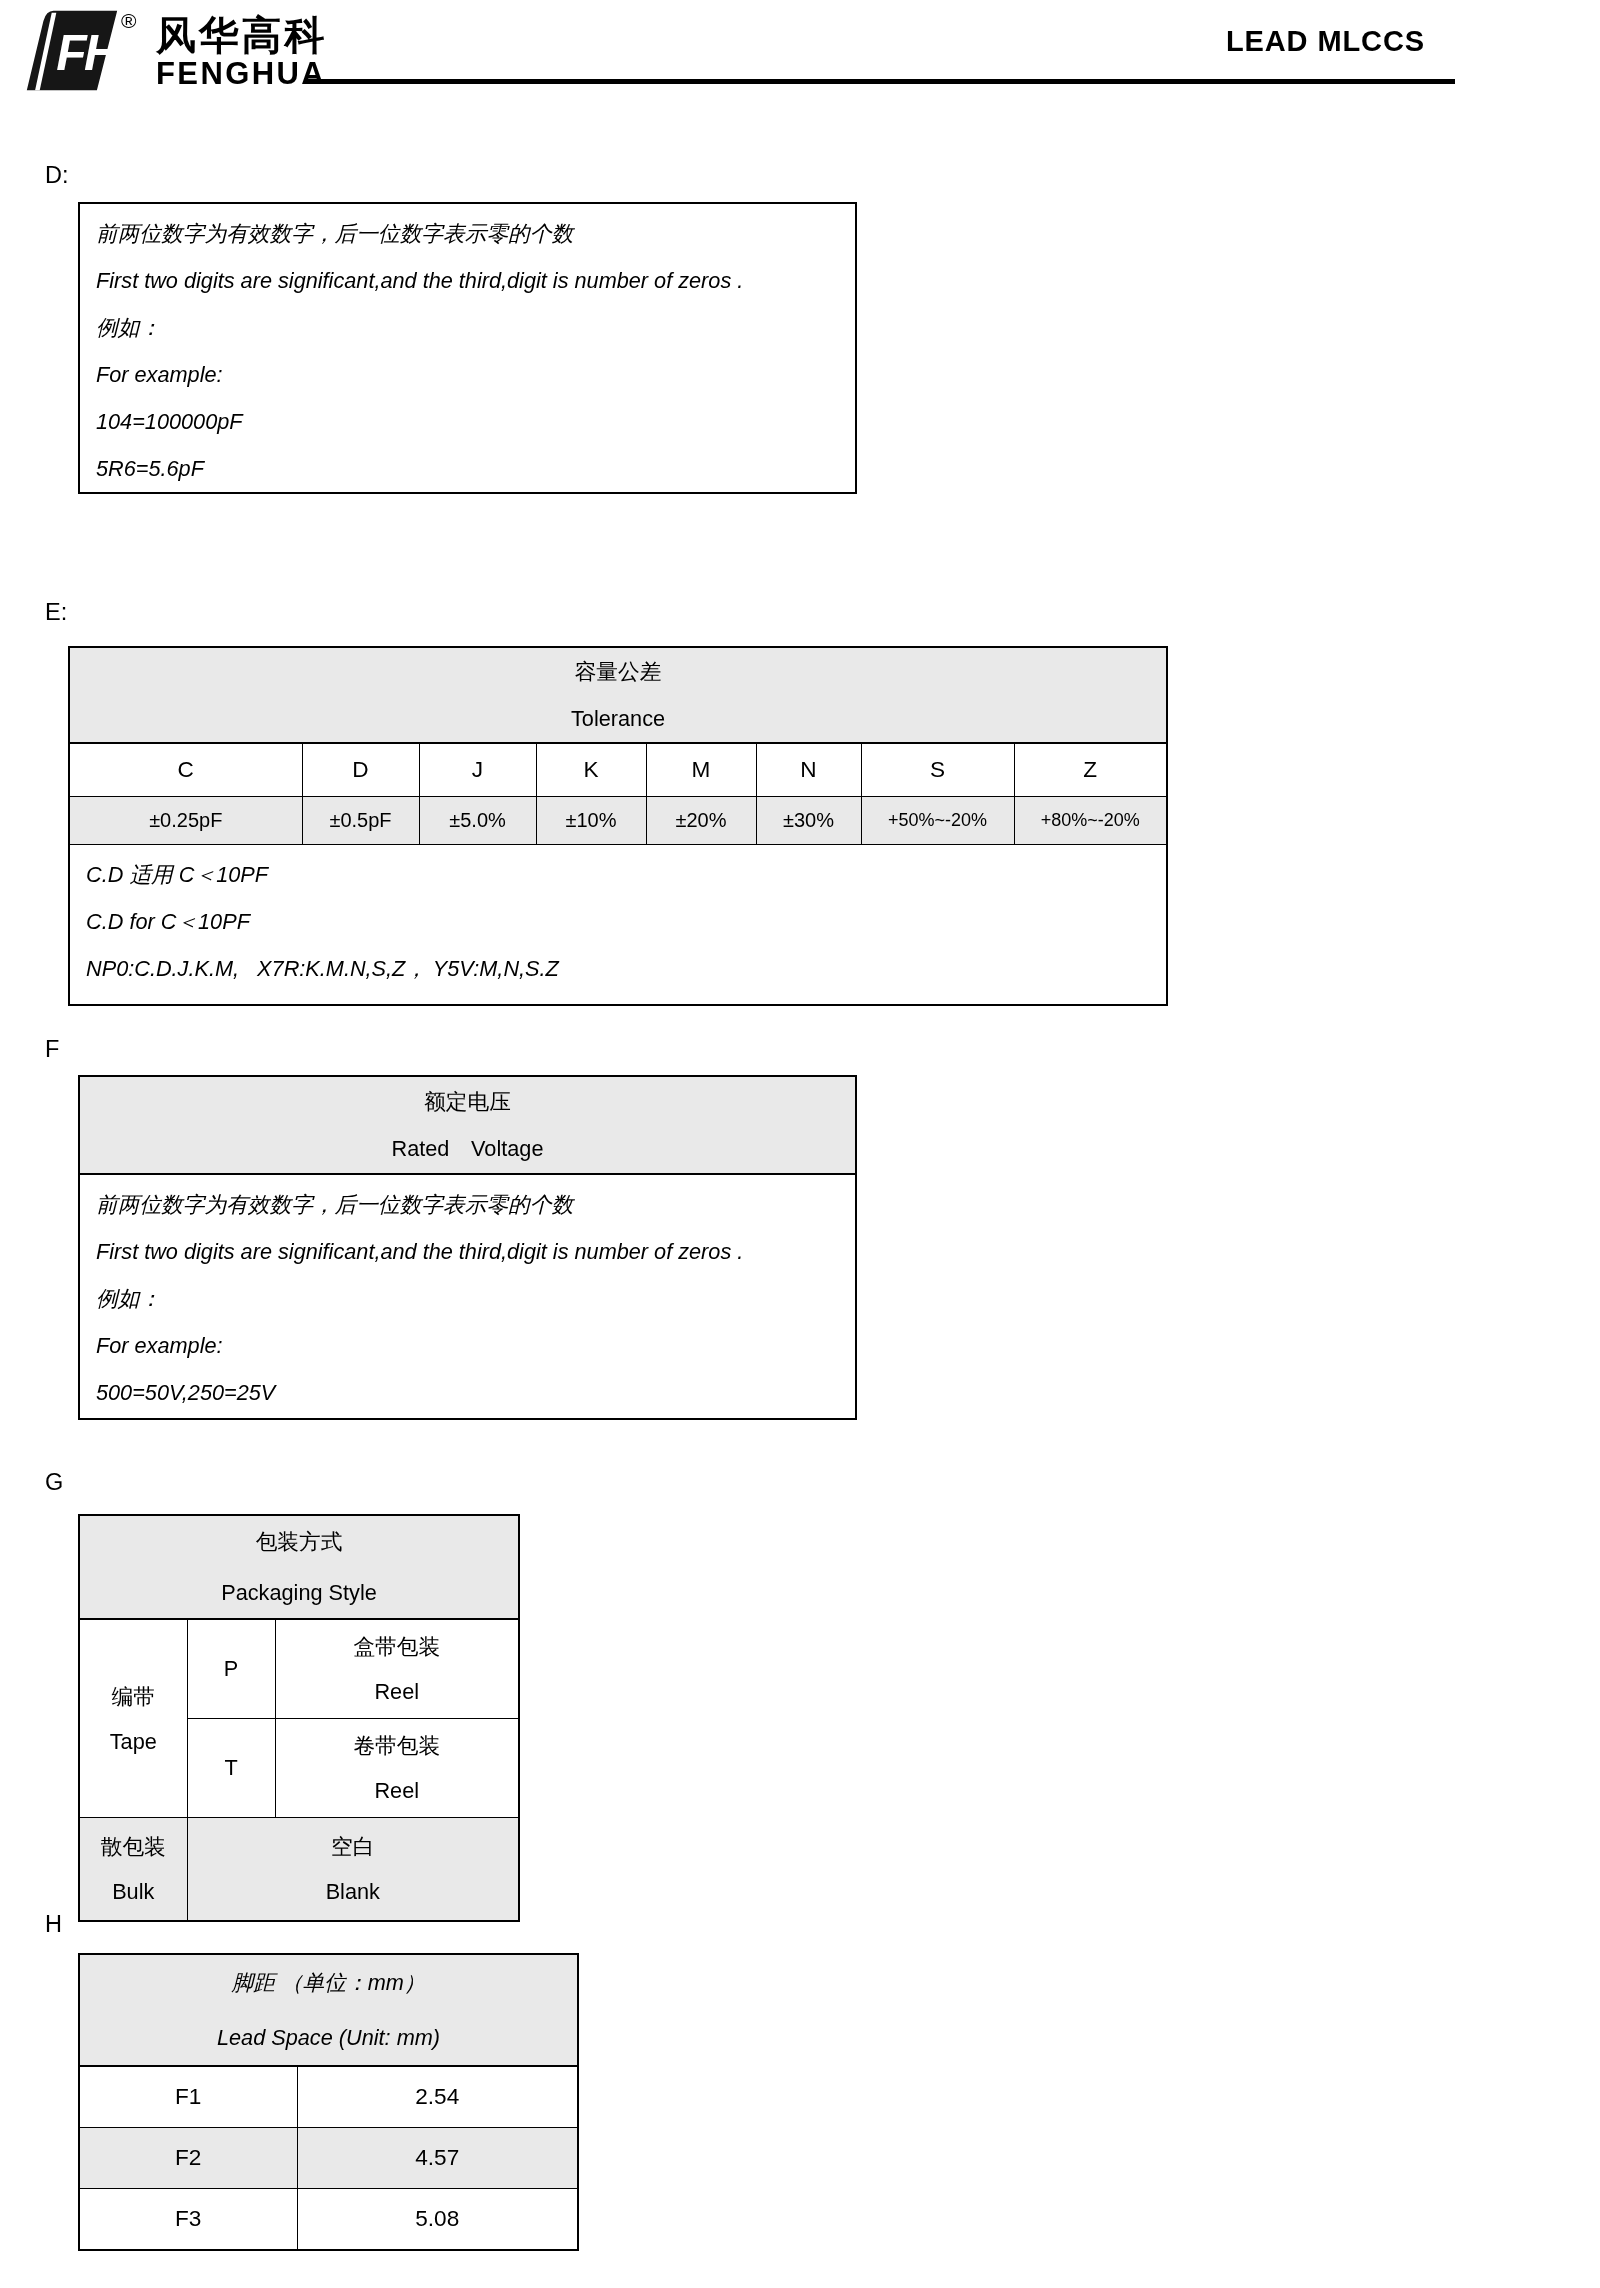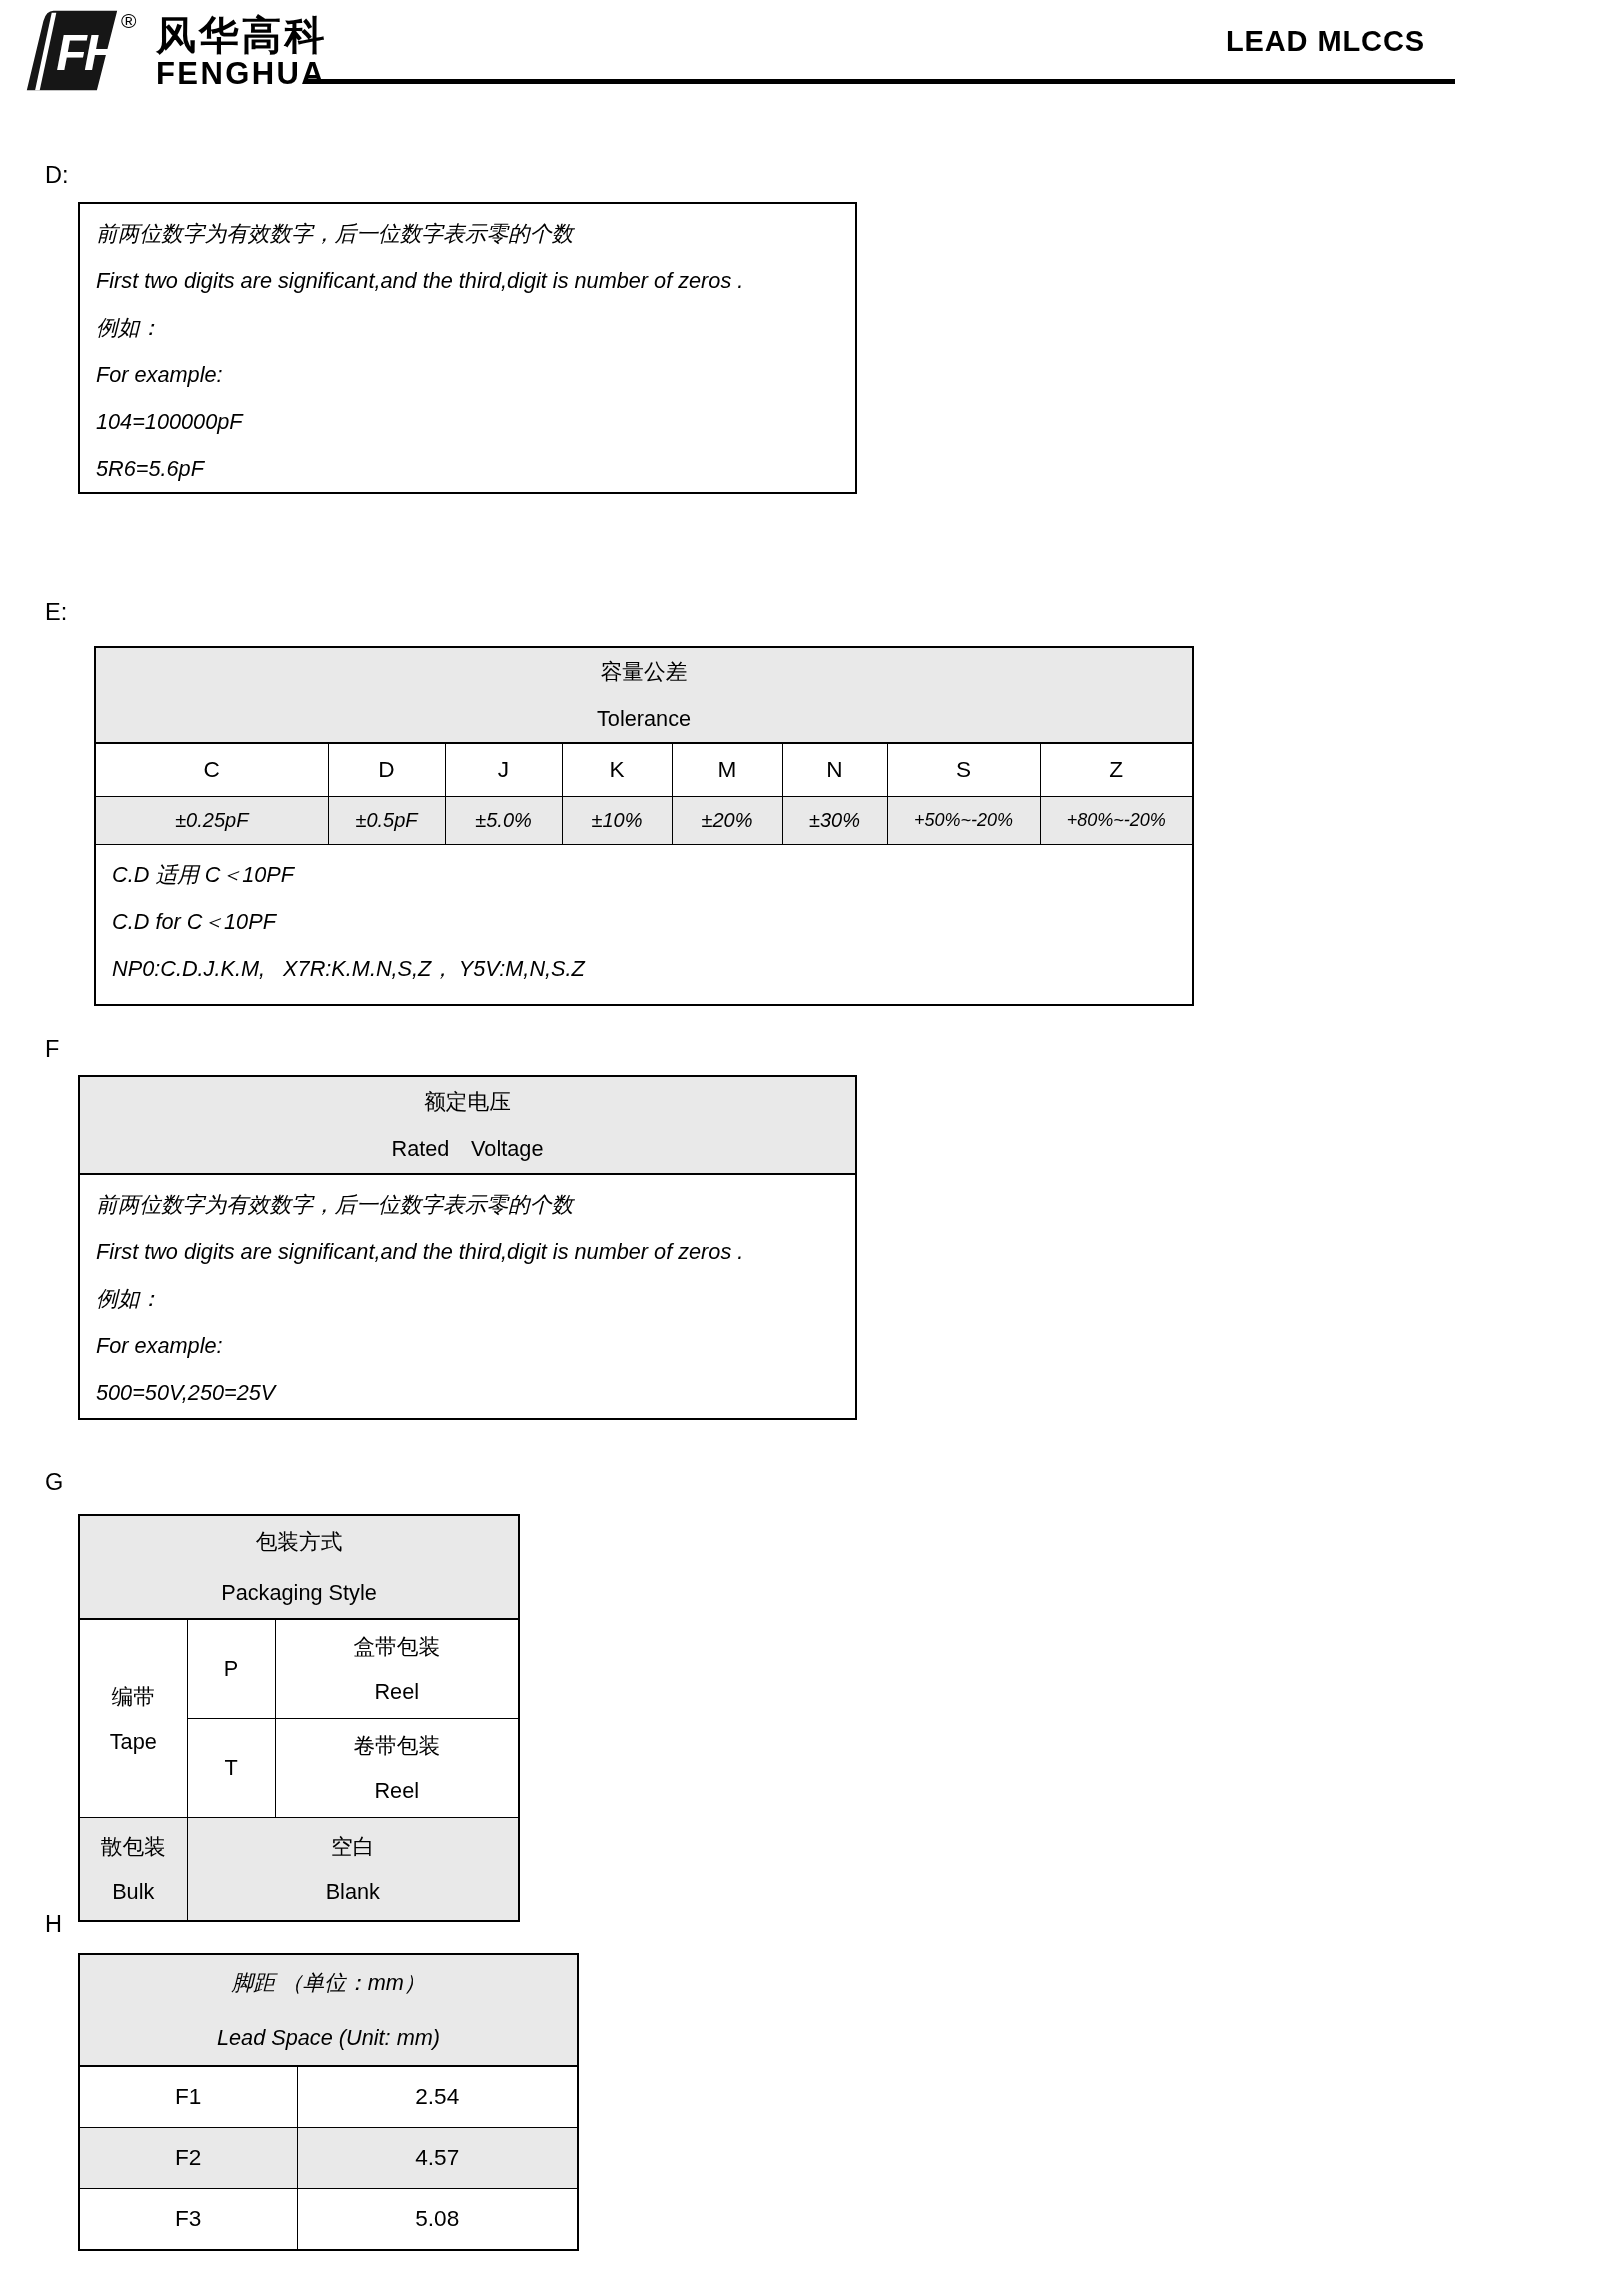--- a/index.html
+++ b/index.html
@@ -31,24 +31,24 @@
   .hdr{background:#e9e9e9;border-bottom:2.8px solid #000;}
   .hdr div{line-height:47px;}
   .gray{background:#e9e9e9;}
   .freecell{vertical-align:top;text-align:left;padding:5.6px 9.4px 0 16px;font-style:italic;}
   .freecell div{line-height:47px;}
 
   #table-d{left:78px;top:202px;width:779px;}
   #table-d .hdr{height:52px;}
   #table-d .freecell{height:282px;}
 
-  #table-e{left:94px;top:646px;width:1099px;padding-left:44px;}
+  #table-e{left:68px;top:646px;width:1099px;padding-left:44px;}
   #table-e .hdr{height:92px;}
   #table-e .codes td{height:52px;font-size:22.6px;}
-  #table-e .vals td{height:47px;font-size:20px;font-style:italic;}
+  #table-e .vals td{height:47px;font-size:20px;}
   #table-e .vals td.sm{font-size:18px;}
   #table-e .freecell{height:153px;}
 
   #table-f{left:78px;top:1075px;width:779px;}
   #table-f .hdr{height:96px;}
   #table-f .freecell{height:237px;}
 
   #table-g{left:78px;top:1514px;width:440px;}
   #table-g .hdr{height:102px;}
   #table-g .hdr div{line-height:51px;}

